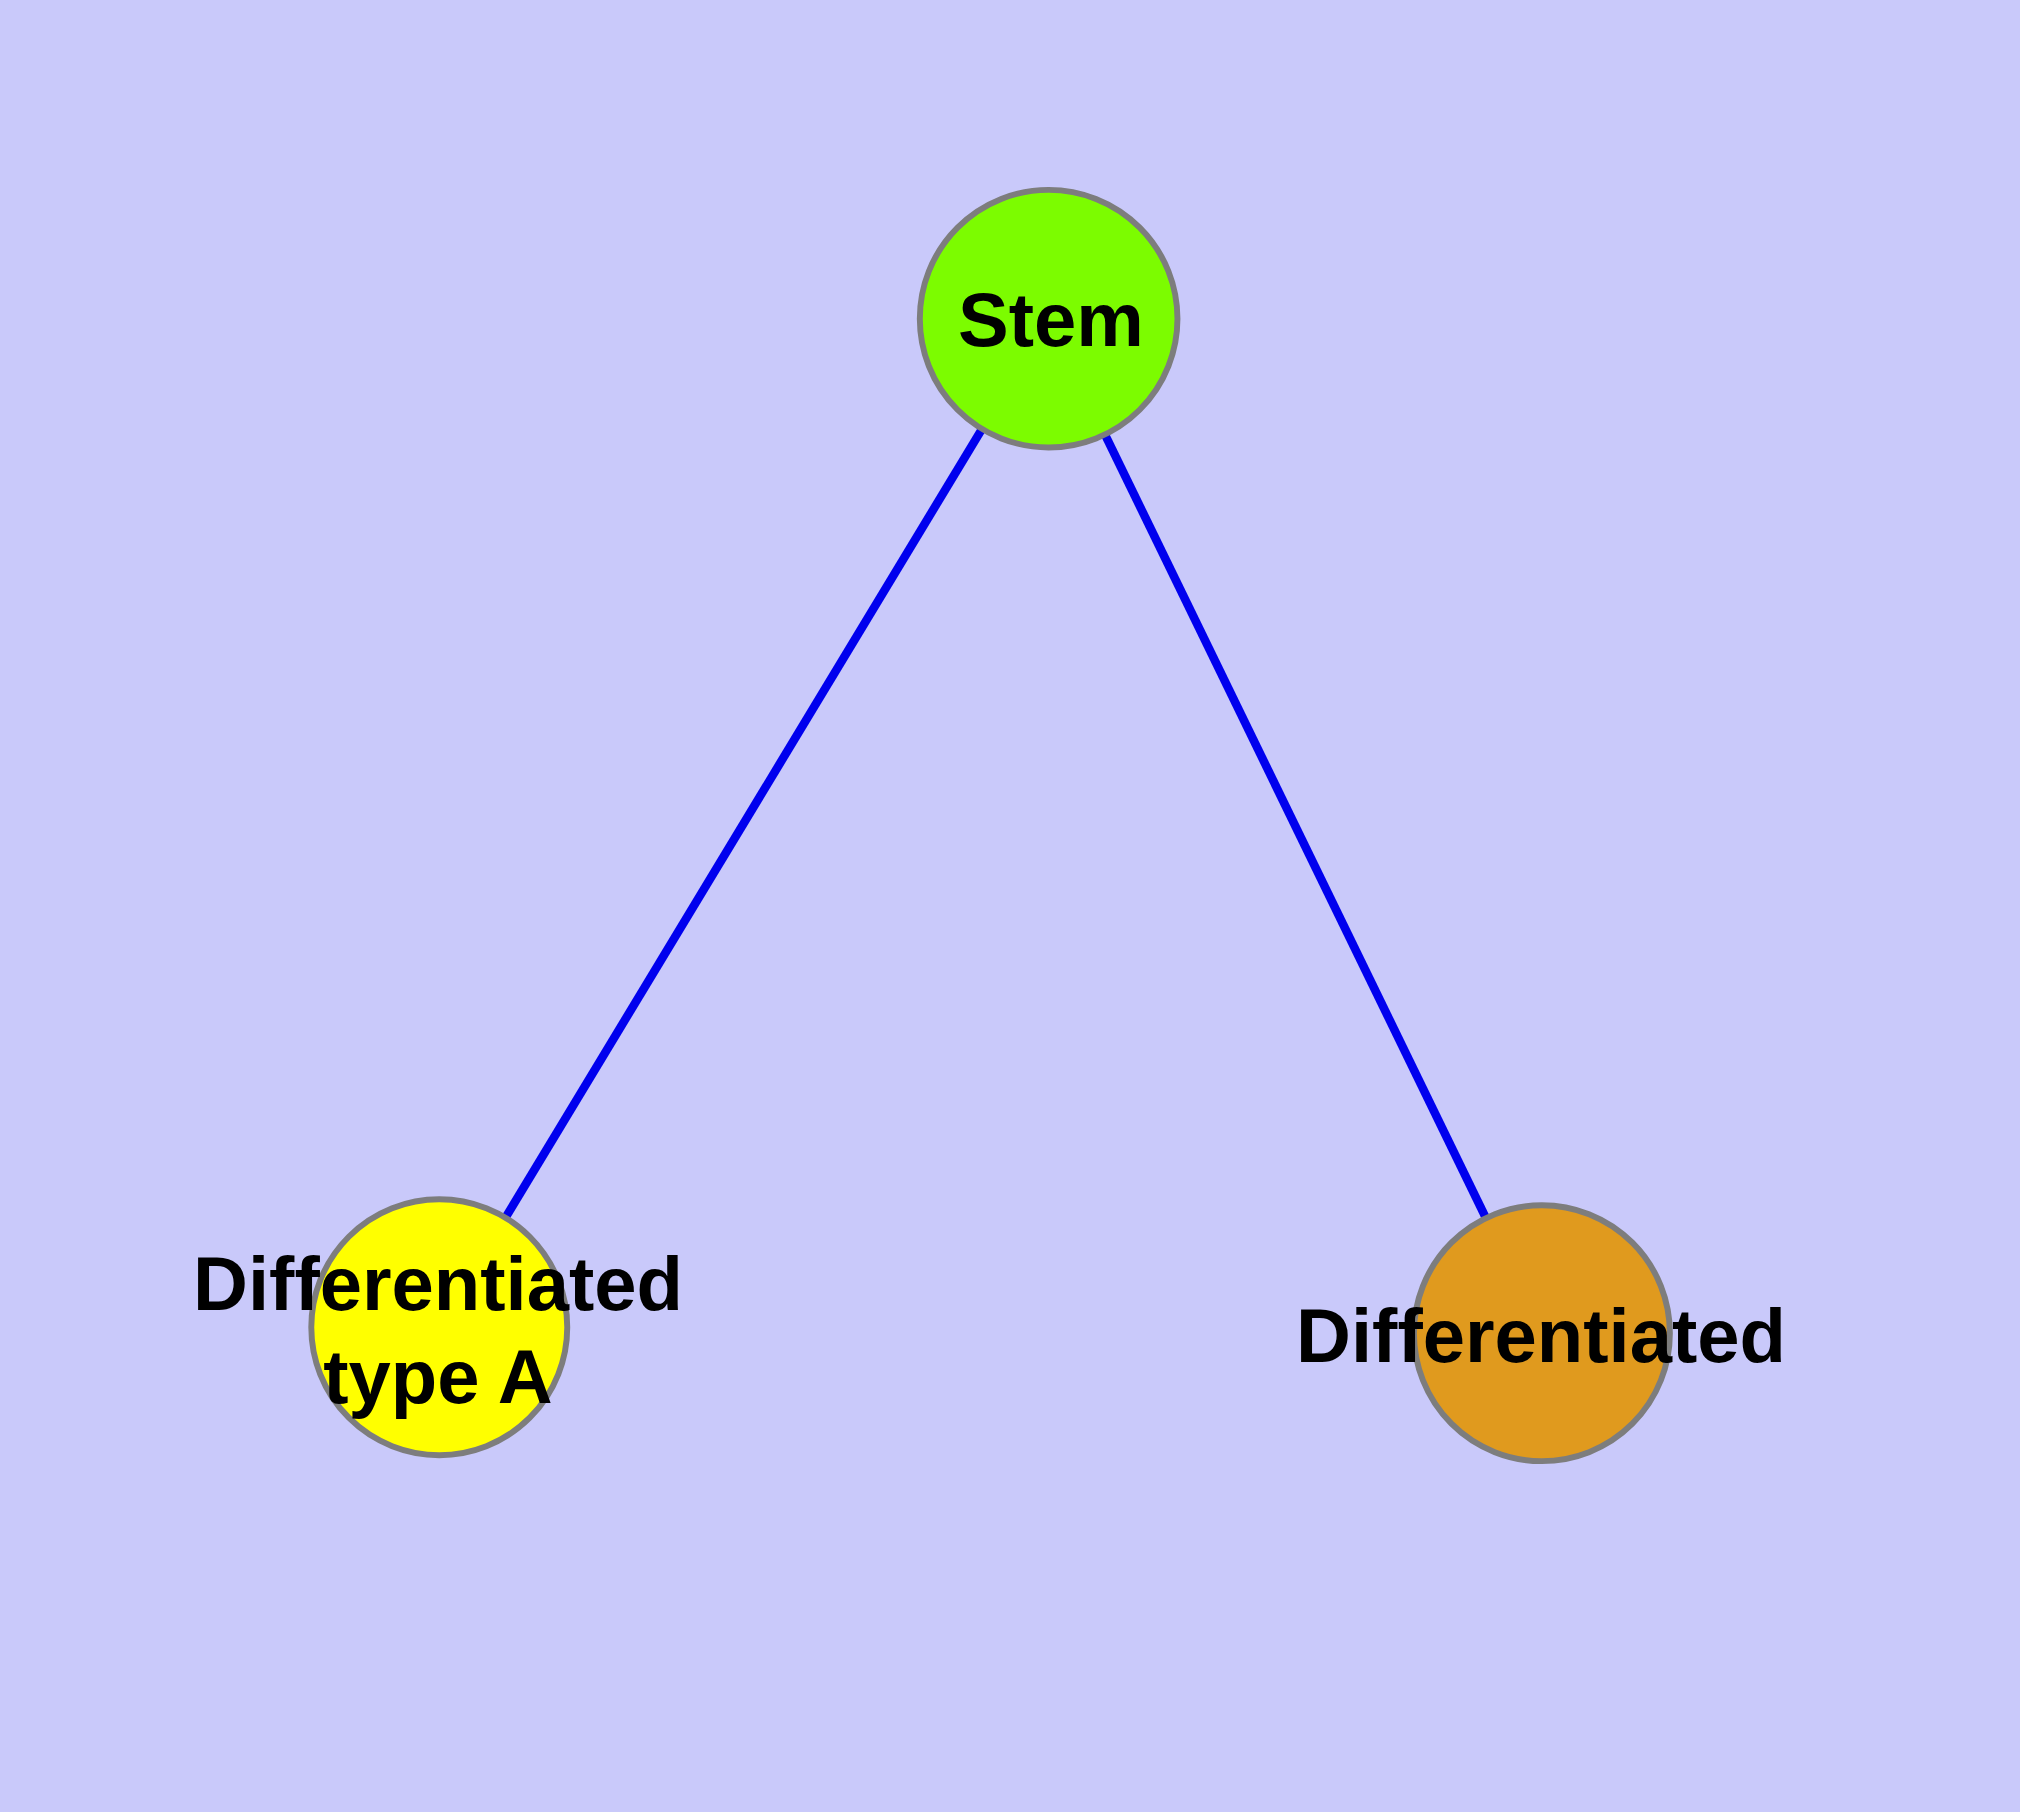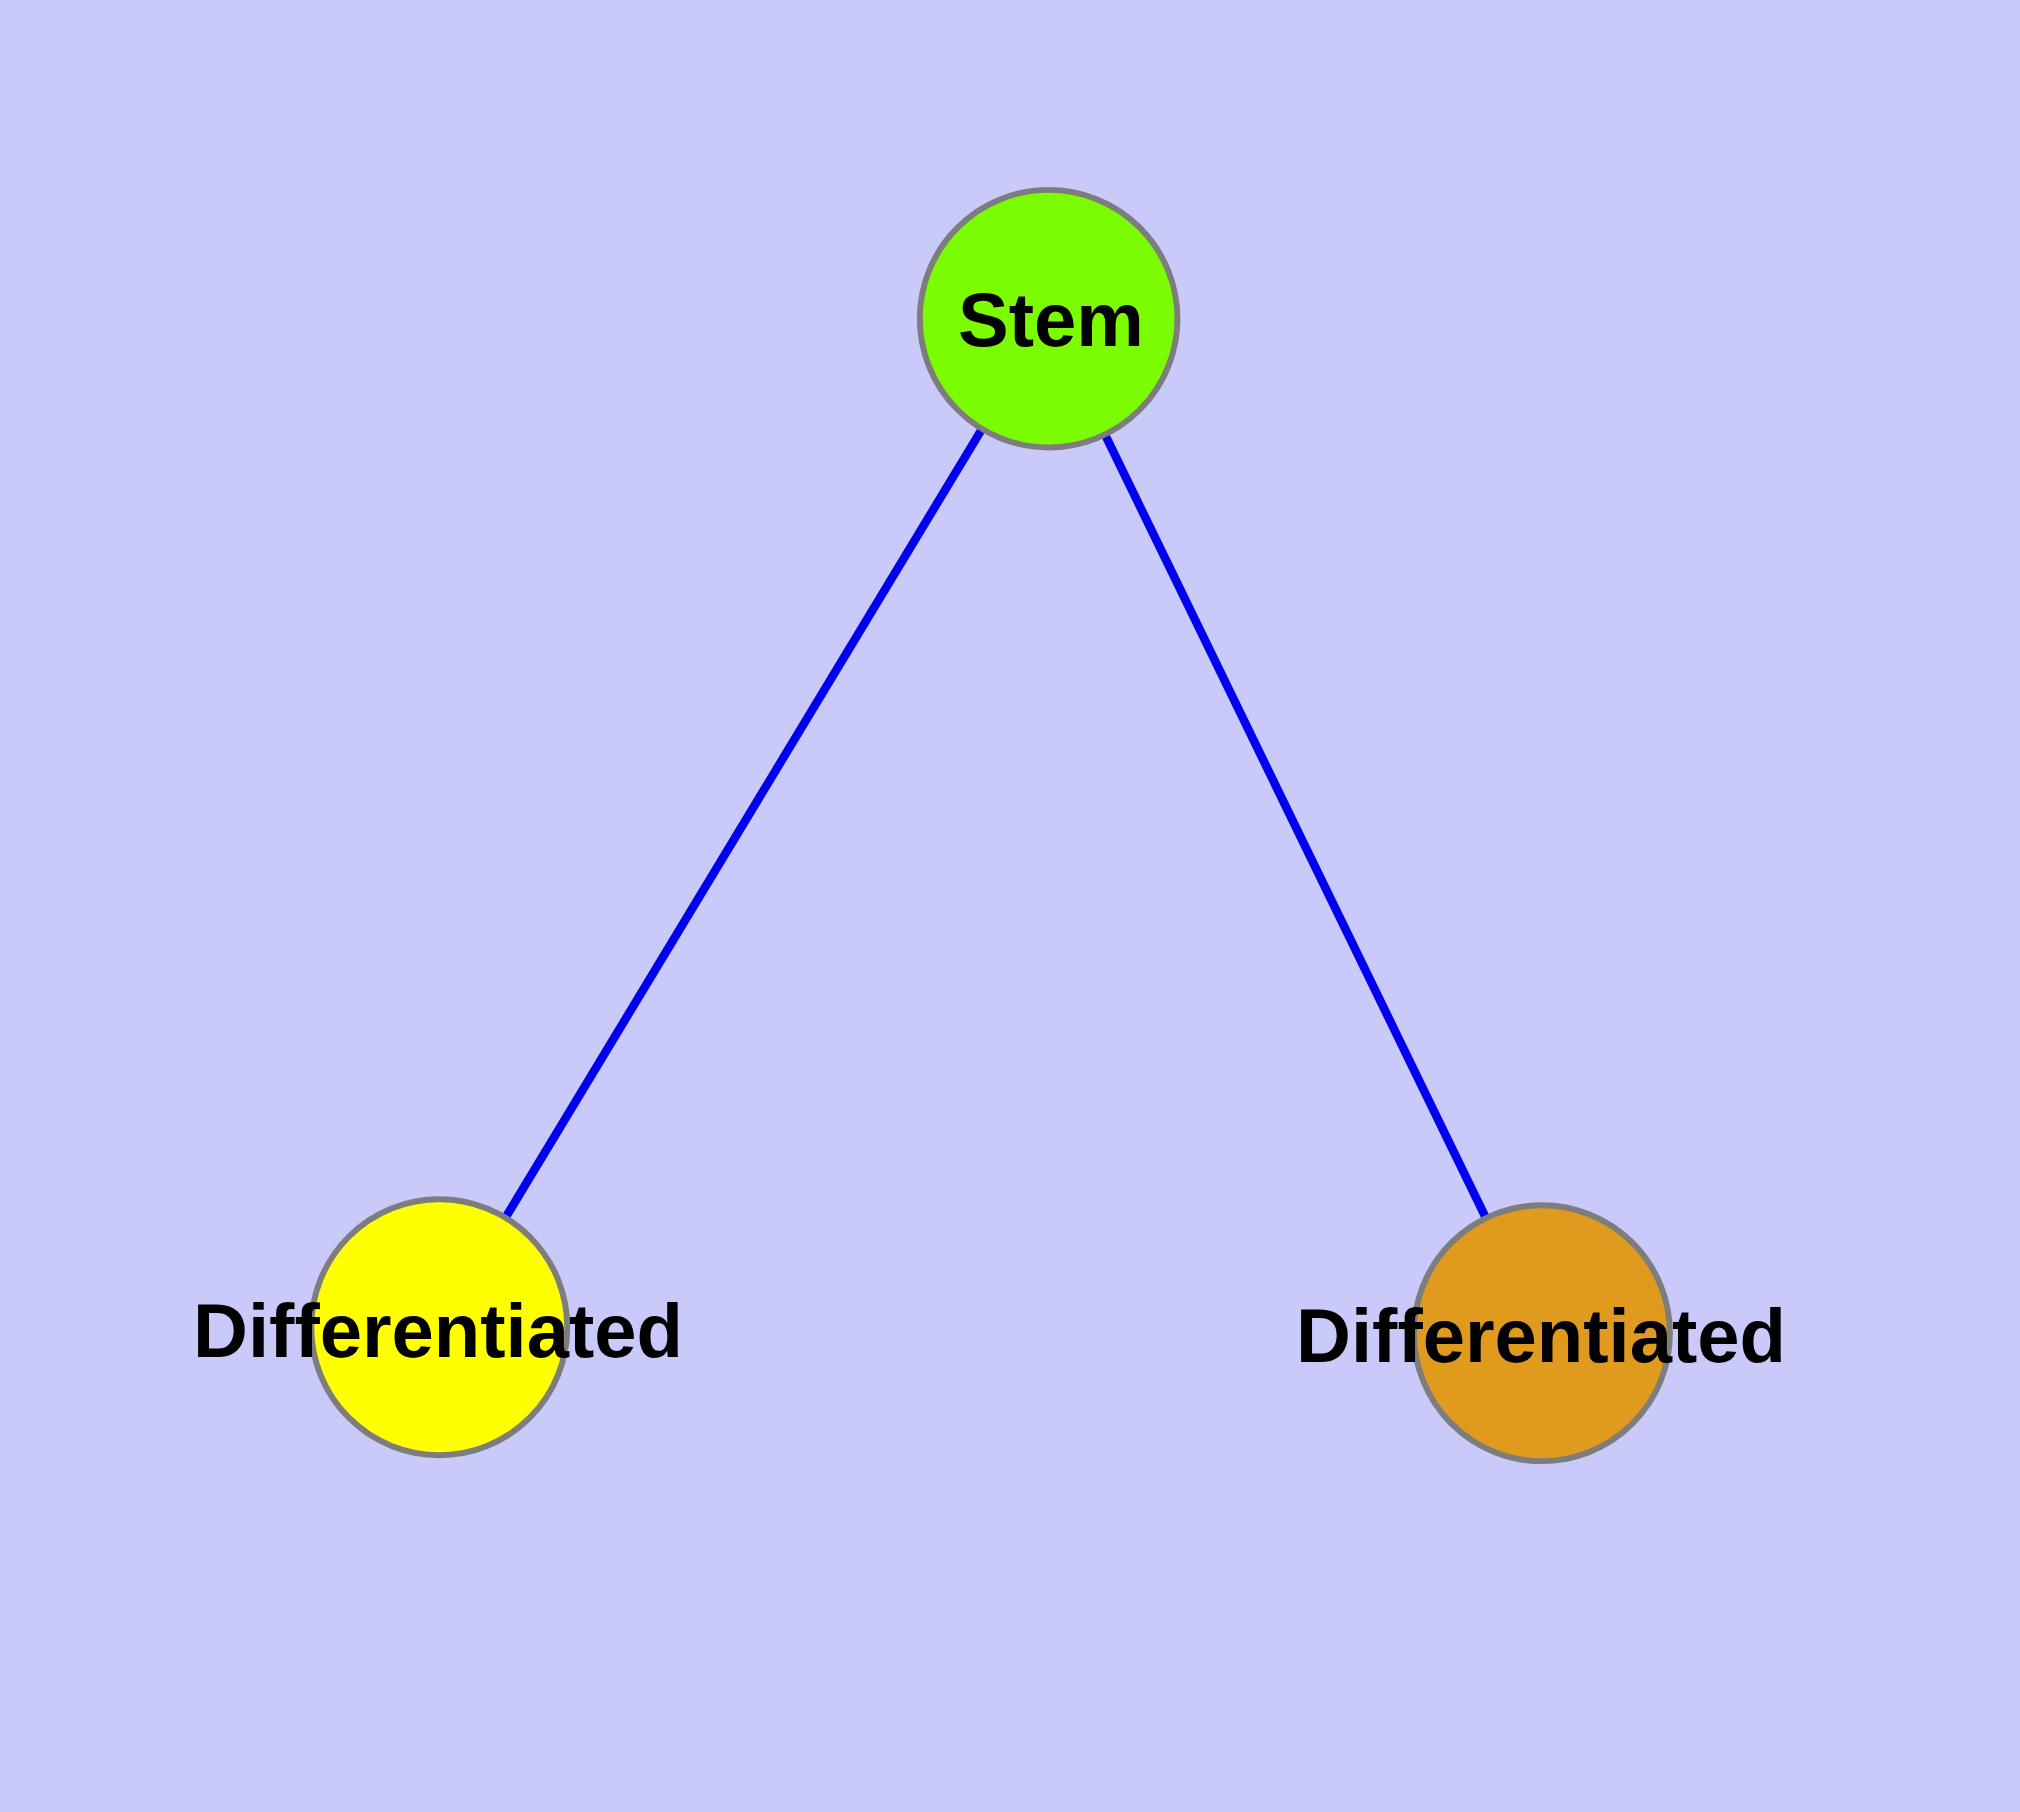--- a/index.html
+++ b/index.html
@@ -54,20 +54,21 @@
     <circle class="node-circle" cx="518" cy="1566" r="151" fill="#ffff00" stroke="#7d7d7d"></circle>
     <circle class="node-circle" cx="1819" cy="1573" r="151" fill="#e09a1e" stroke="#7d7d7d"></circle>
   </svg>
 
   <div class="node-label" style="left: 1051px; top: 319px; color: rgb(0, 0, 0);">
     <div>Stem</div>
   </div>
 
   <div class="node-label" style="left: 438px; top: 1330px; color: rgb(0, 0, 0);">
     <div>Differentiated</div>
+    <div>type A</div>
   </div>
 
   <div class="node-label" style="left: 1541px; top: 1335px; color: rgb(0, 0, 0);">
     <div>Differentiated</div>
   </div>
 
 </div>
 
 
 </body></html>

